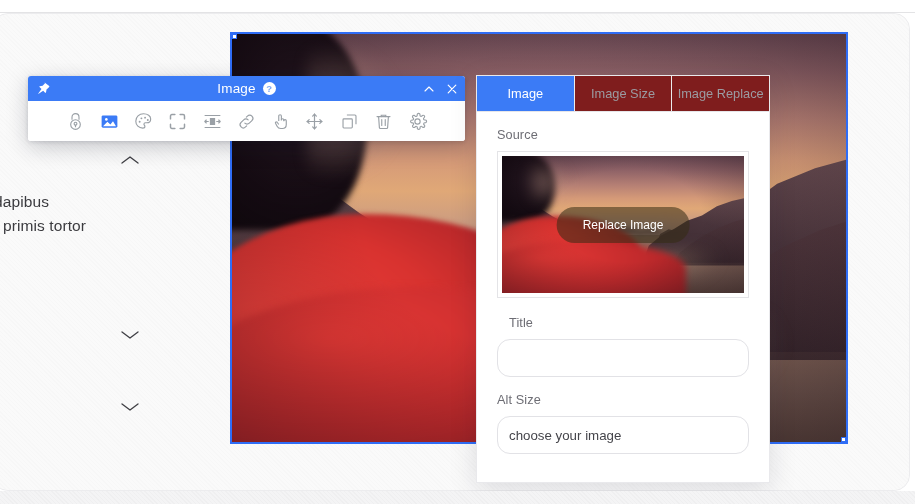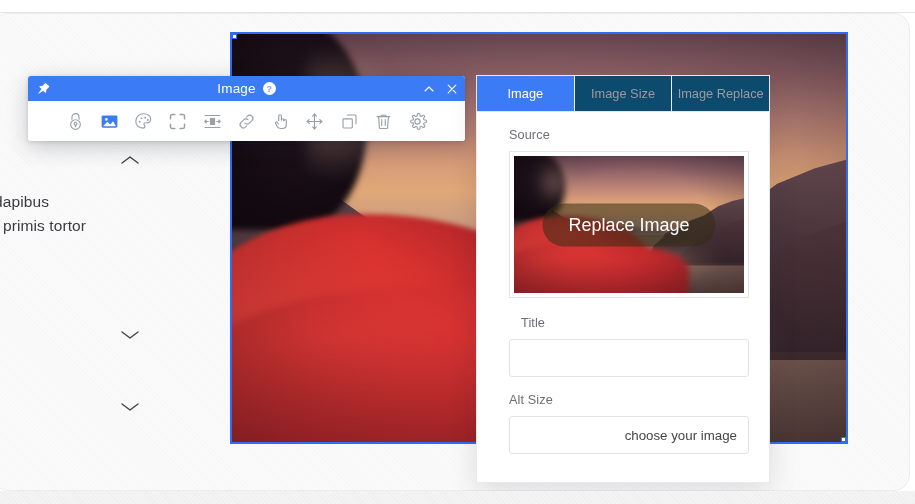--- a/index.html
+++ b/index.html
@@ -270,30 +270,30 @@
     display: flex;
     height: 36px;
     border-bottom: 1px solid #e6e6e9;
     background: #ffffff;
   }
   .tab {
     flex: 1;
     display: flex; align-items: center; justify-content: center;
     font-size: 12.8px;
     color: #9b9ba1;
-    background: #0c4a6e;
+    background: #7f1d1d;
     border-right: 1px solid #ececed;
   }
   .tab:last-child { border-right: none; }
   .tab.active {
     background: #3b7bf6;
     color: #ffffff;
   }
 
-  .panel-body { padding: 16px 20px 0 32px; }
+  .panel-body { padding: 16px 20px 0 20px; }
 
   .field-label {
     font-size: 12.7px;
     color: #6d6d74;
     margin-bottom: 9px;
     letter-spacing: .1px;
   }
 
   .thumb-box {
     border: 1px solid #e4e4e7;
@@ -308,37 +308,36 @@
     background: #160c14;
   }
   .replace-btn {
     position: absolute;
     left: 50%; top: 50%;
     transform: translate(-50%, -50%);
     padding: 11px 26px;
     border-radius: 26px;
     background: rgba(52,44,20,0.55);
     color: #ffffff;
-    font-size: 18px;
+    font-size: 12px;
     white-space: nowrap;
   }
 
   .spacer-title { margin-top: 18px; margin-left: 12px; }
   .text-input {
     width: 100%;
     height: 38px;
     border: 1px solid #e2e2e6;
-    border-radius: 3px;
+    border-radius: 13px;
     background: #ffffff;
     padding: 0 11px;
     font-size: 13.3px;
     color: #45454b;
     font-family: "Liberation Sans", sans-serif;
     outline: none;
-    text-align: right;
   }
   .text-input::placeholder { color: #b3b3b8; }
   .spacer-alt { margin-top: 16px; }
 </style>
 </head>
 <body>
 
 <div id="root">
 
   <div class="top-rule"></div>

